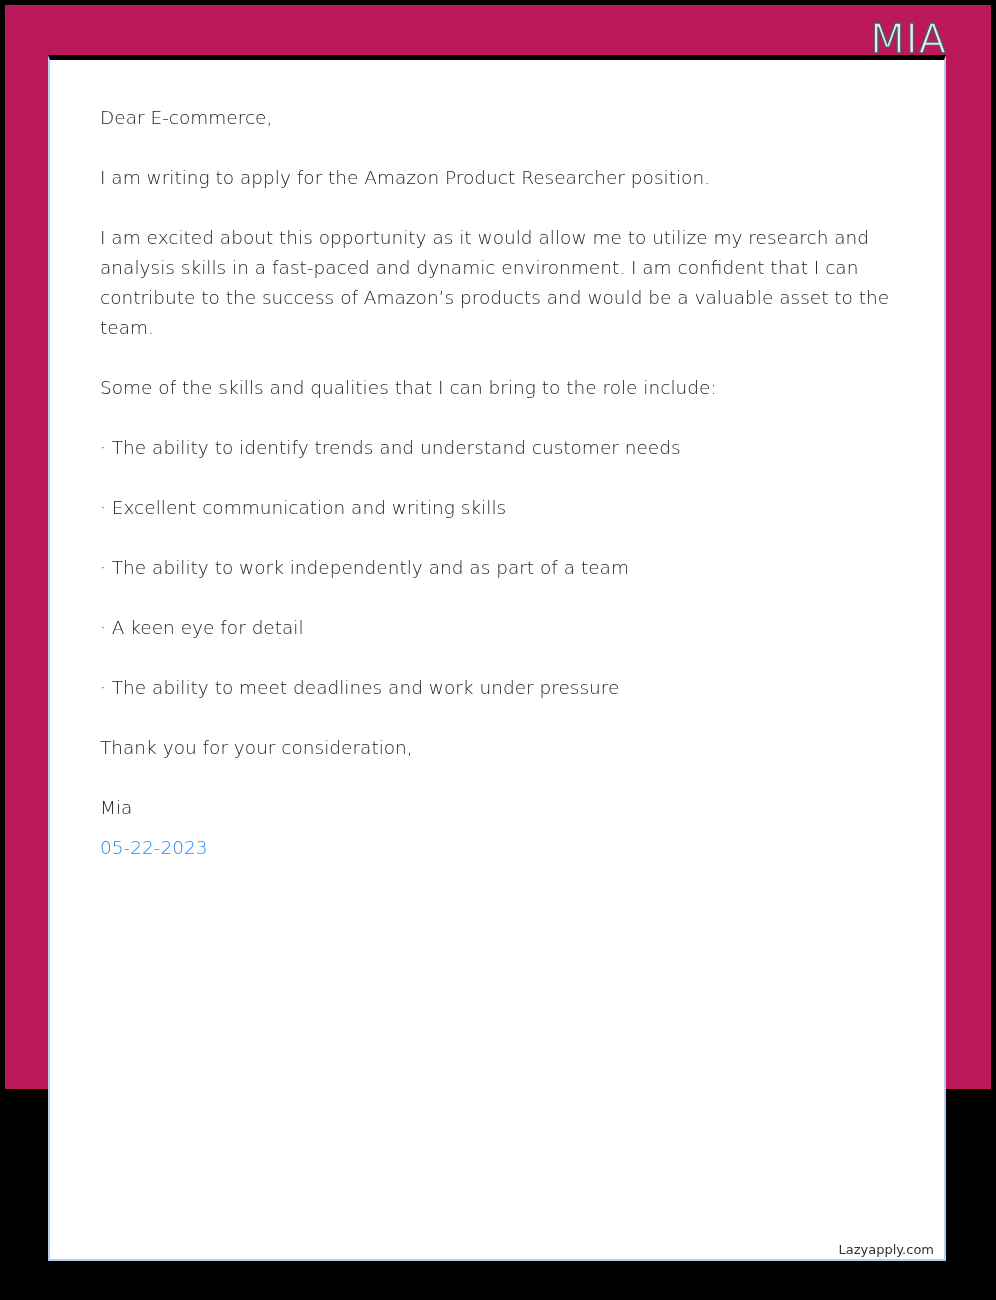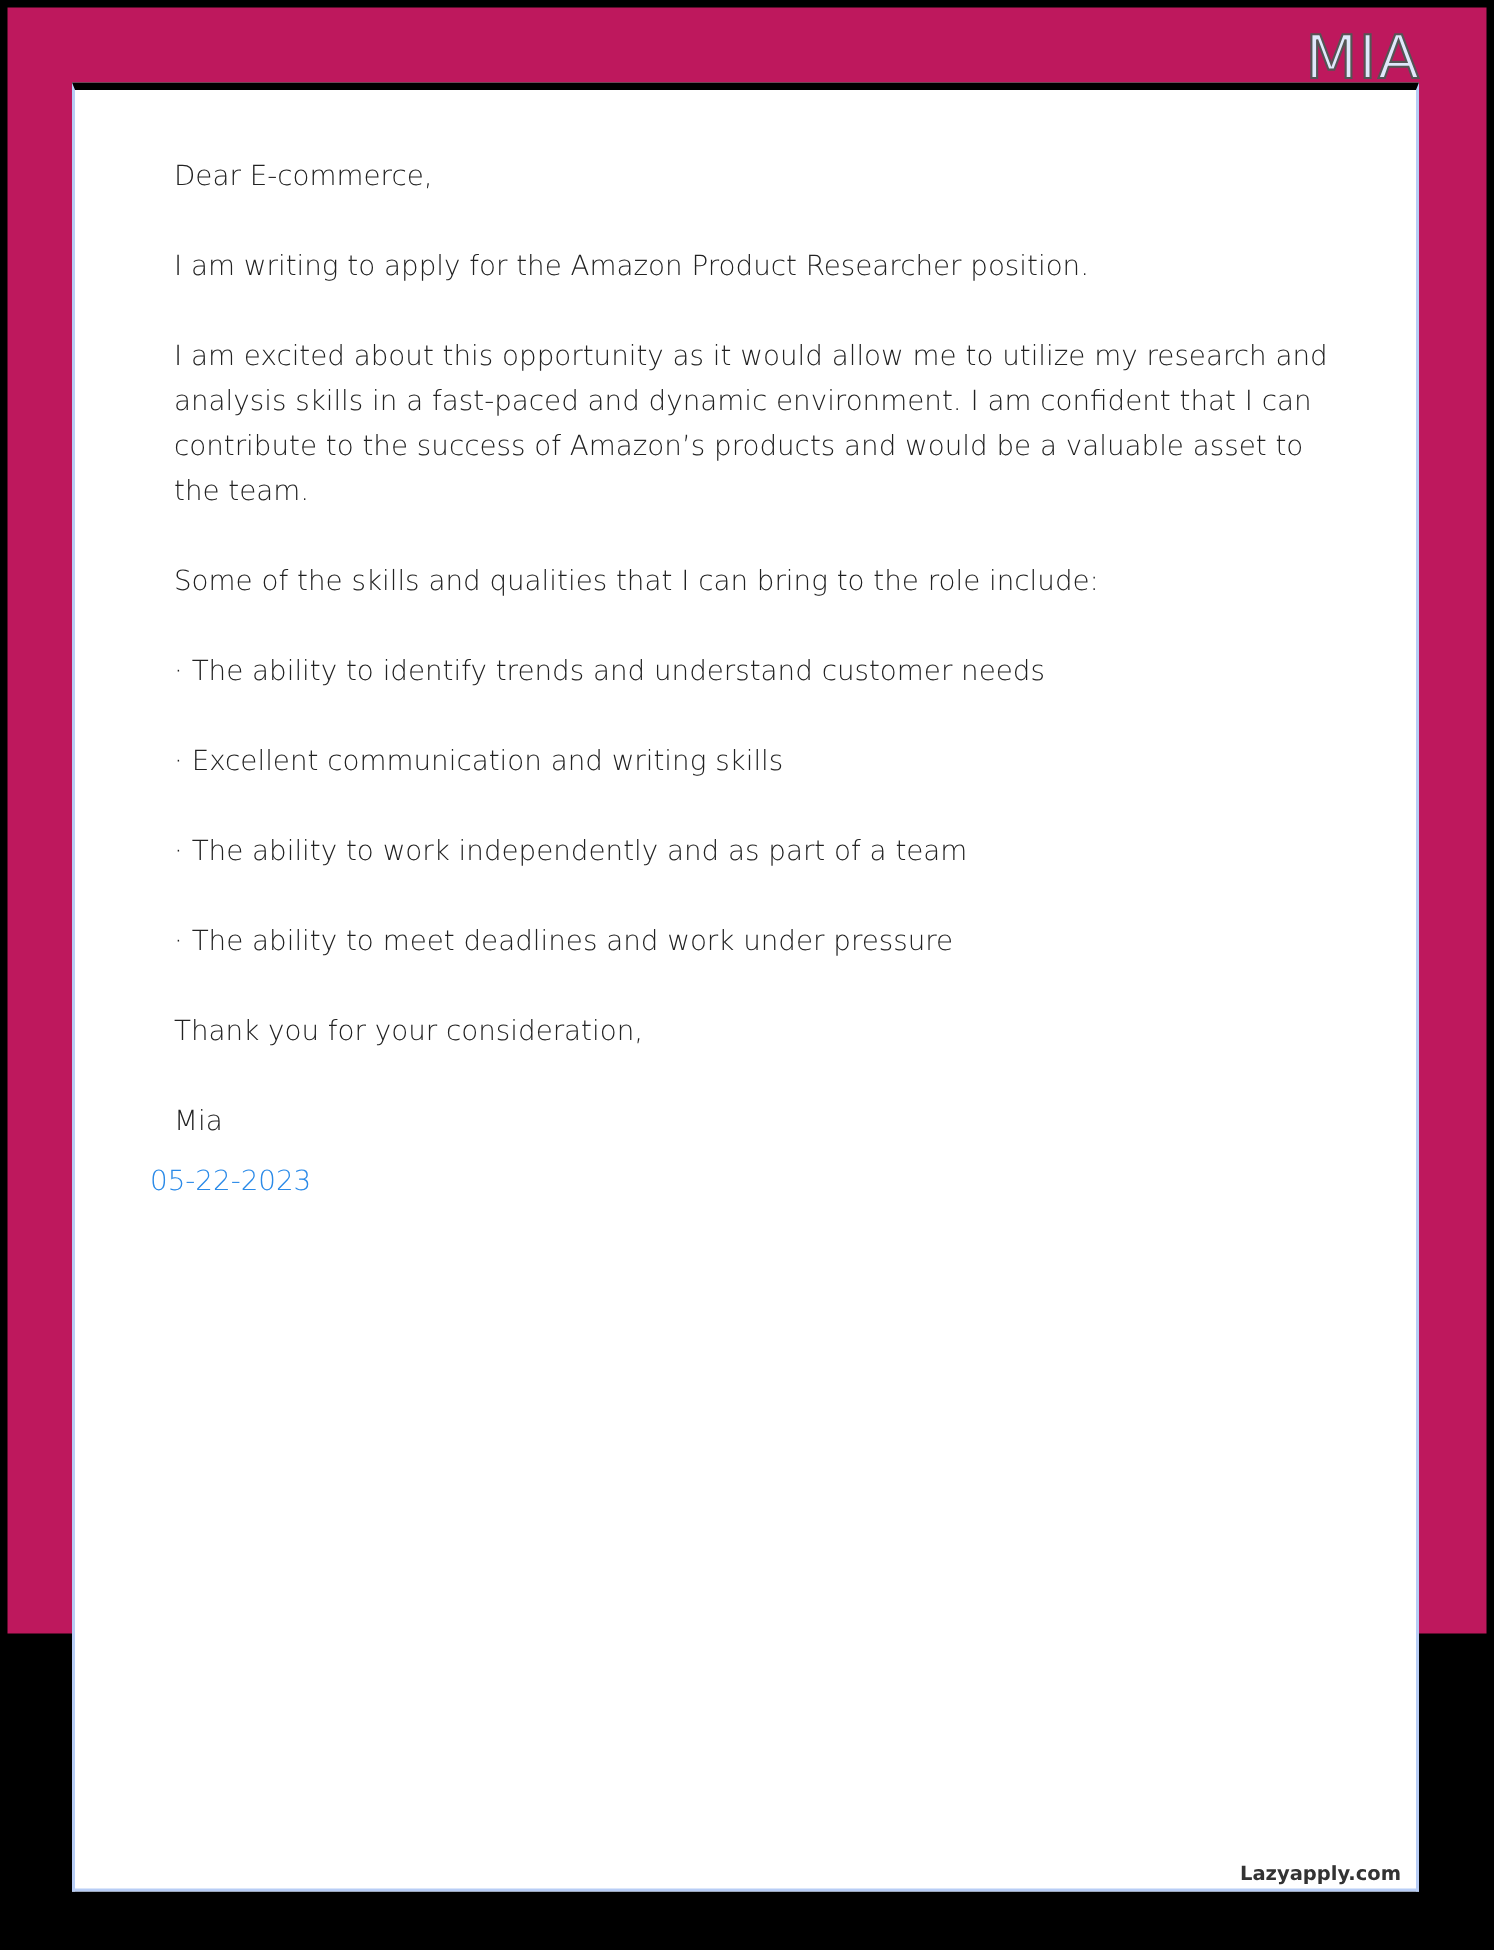--- a/index.html
+++ b/index.html
@@ -51,54 +51,54 @@
       position: absolute;
       left: 50px;
       top: 43px;
       width: 790px;
       font-size: 18.5px;
       line-height: 30px;
       color: #222222;
       font-weight: 300;
     }
     .letter p {
-      margin: 0 0 30px 16px;
+      margin: 0 0 30px 0;
     }
     .letter p.signature {
       margin-bottom: 10px;
     }
     .date {
       color: #2a8ae8;
       font-size: 18.5px;
       line-height: 30px;
     }
     .footer-brand {
       position: absolute;
       right: 10px;
       bottom: 2px;
       font-size: 13px;
       color: #333333;
-      font-weight: bold;
     }
   </style>
 </head>
 <body>
 
 <div class="outer">
   <div class="monogram">MIA</div>
 
   <div class="page">
     <div class="letter">
       <p>Dear E-commerce,</p>
       <p>I am writing to apply for the Amazon Product Researcher position.</p>
       <p>I am excited about this opportunity as it would allow me to utilize my research and analysis skills in a fast-paced and dynamic environment. I am confident that I can contribute to the success of Amazon’s products and would be a valuable asset to the team.</p>
       <p>Some of the skills and qualities that I can bring to the role include:</p>
       <p>· The ability to identify trends and understand customer needs</p>
       <p>· Excellent communication and writing skills</p>
       <p>· The ability to work independently and as part of a team</p>
+      <p>· A keen eye for detail</p>
       <p>· The ability to meet deadlines and work under pressure</p>
       <p>Thank you for your consideration,</p>
       <p class="signature">Mia</p>
       <div class="date">05-22-2023</div>
     </div>
     <div class="footer-brand">Lazyapply.com</div>
   </div>
 </div>
 
 </body></html>

